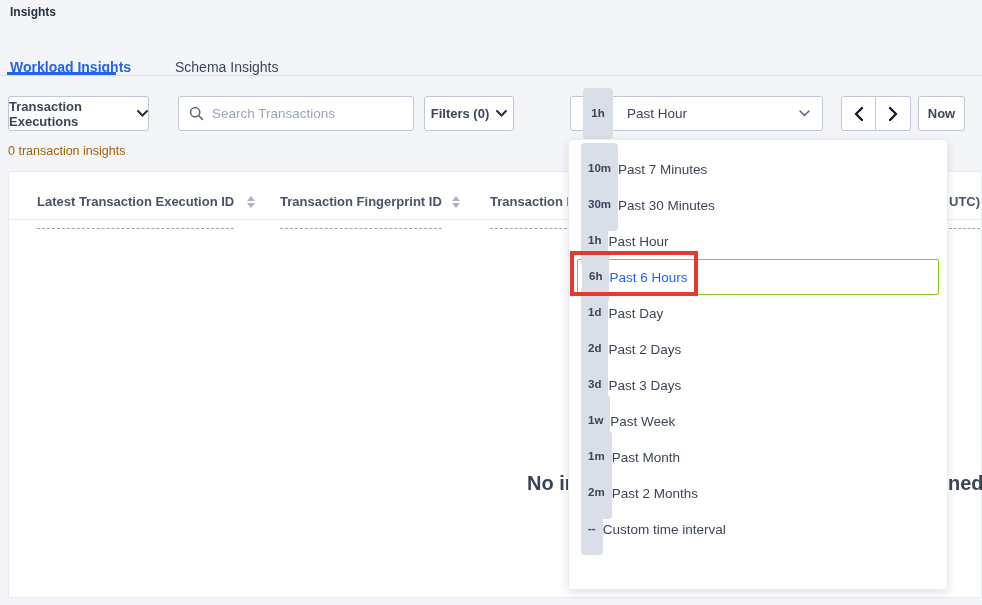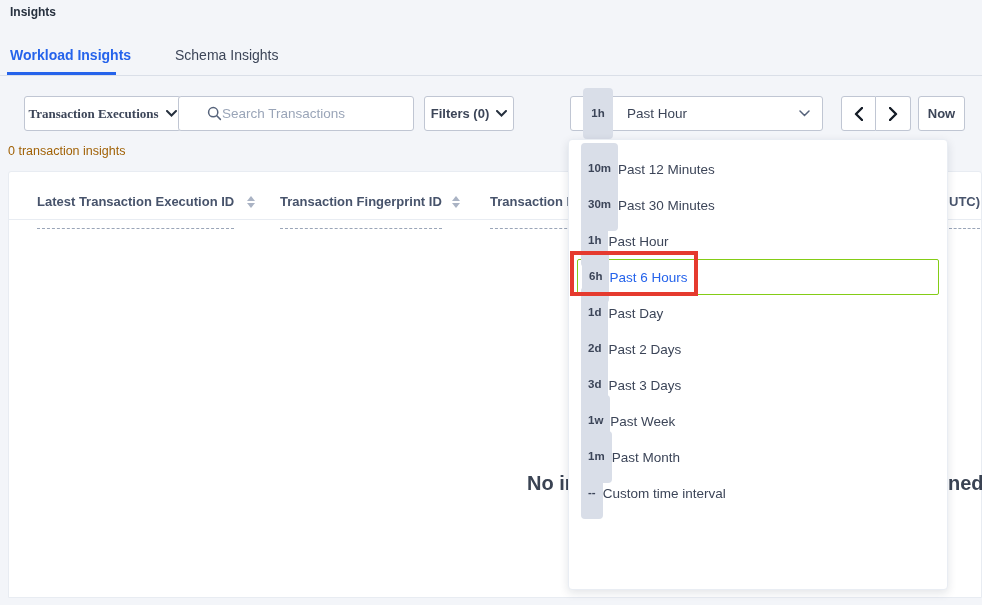--- a/index.html
+++ b/index.html
@@ -8,40 +8,40 @@
     font-family:"Liberation Sans", sans-serif;
     background:#f3f5f9;
     color:#3c4558;
     position:relative;
     overflow:hidden;
   }
   .abs { position:absolute; }
 
   
   .page-title { left:10px; top:5px; font-size:12px; font-weight:bold; color:#26303e; }
-  .tab { top:47px; font-size:14px; cursor:pointer;text-align:center; }
+  .tab { top:59px; font-size:14px; cursor:pointer;text-align:center; }
   .tab-active { left:10px; color:#2563eb; font-weight:bold; }
   .tab-idle { left:143px; color:#3c4558;margin-left:32px; }
   .tab-underline { left:7px; top:72px; width:109px; height:3px; background:#2563eb; }
   .tabs-divider { left:0; top:75px; width:982px; height:1px; background:#dadfe8; }
 
   
   .btn {
     position:absolute; top:96px; height:35px;
     background:#fff; border:1px solid #c0c6d3; border-radius:3px;
     display:flex; align-items:center; justify-content:center;
     font-size:13px; font-weight:bold; color:#3c4558; gap:7px; cursor:pointer;
   }
-  .entity-btn { left:24px; width:157px;font-family:Liberation Serif, serif; }
+  .entity-btn { left:8px; width:141px; }
   .filters-btn { left:424px; width:90px; }
   .now-btn { left:918px; width:47px; font-weight:bold; }
   .search-box {
     position:absolute; left:178px; top:96px; width:236px; height:35px;
     background:#fff; border:1px solid #c0c6d3; border-radius:3px;
-    display:flex; align-items:center; padding:0 28px; 
+    display:flex; align-items:center; padding:0 10px; gap:8px;
   }
   .search-box input {
     border:none; outline:none; flex:1; font-size:13.5px;
     font-family:"Liberation Sans", sans-serif; color:#3c4558;
   }
   .search-box input::placeholder { color:#9aa5b8; }
   .time-btn {
     position:absolute; left:570px; top:96px; width:253px; height:35px;
     background:#fff; border:1px solid #c0c6d3; border-radius:3px;
     display:flex; align-items:center; padding:0 12px; gap:14px; cursor:pointer;
@@ -205,21 +205,21 @@
 <div class="th th4">
   <span class="th-label">UTC)</span>
 </div>
 
 <div class="abs empty-frag empty-left">No in</div>
 <div class="abs empty-frag empty-right">ned.</div>
 
 <div class="abs dropdown" id="time-dropdown">
     <div class="dd-item">
     <span class="badge">10m</span>
-    <span class="dd-label">Past 12 Minutes</span>
+    <span class="dd-label">Past 7 Minutes</span>
   </div>
     <div class="dd-item">
     <span class="badge">30m</span>
     <span class="dd-label">Past 30 Minutes</span>
   </div>
     <div class="dd-item">
     <span class="badge">1h</span>
     <span class="dd-label">Past Hour</span>
   </div>
     <div class="dd-item focused">
@@ -240,18 +240,22 @@
   </div>
     <div class="dd-item">
     <span class="badge">1w</span>
     <span class="dd-label">Past Week</span>
   </div>
     <div class="dd-item">
     <span class="badge">1m</span>
     <span class="dd-label">Past Month</span>
   </div>
     <div class="dd-item">
+    <span class="badge">2m</span>
+    <span class="dd-label">Past 2 Months</span>
+  </div>
+    <div class="dd-item">
     <span class="badge">--</span>
     <span class="dd-label">Custom time interval</span>
   </div>
   </div>
 
 <div class="abs annotation-red"></div>
 
 </body></html>

